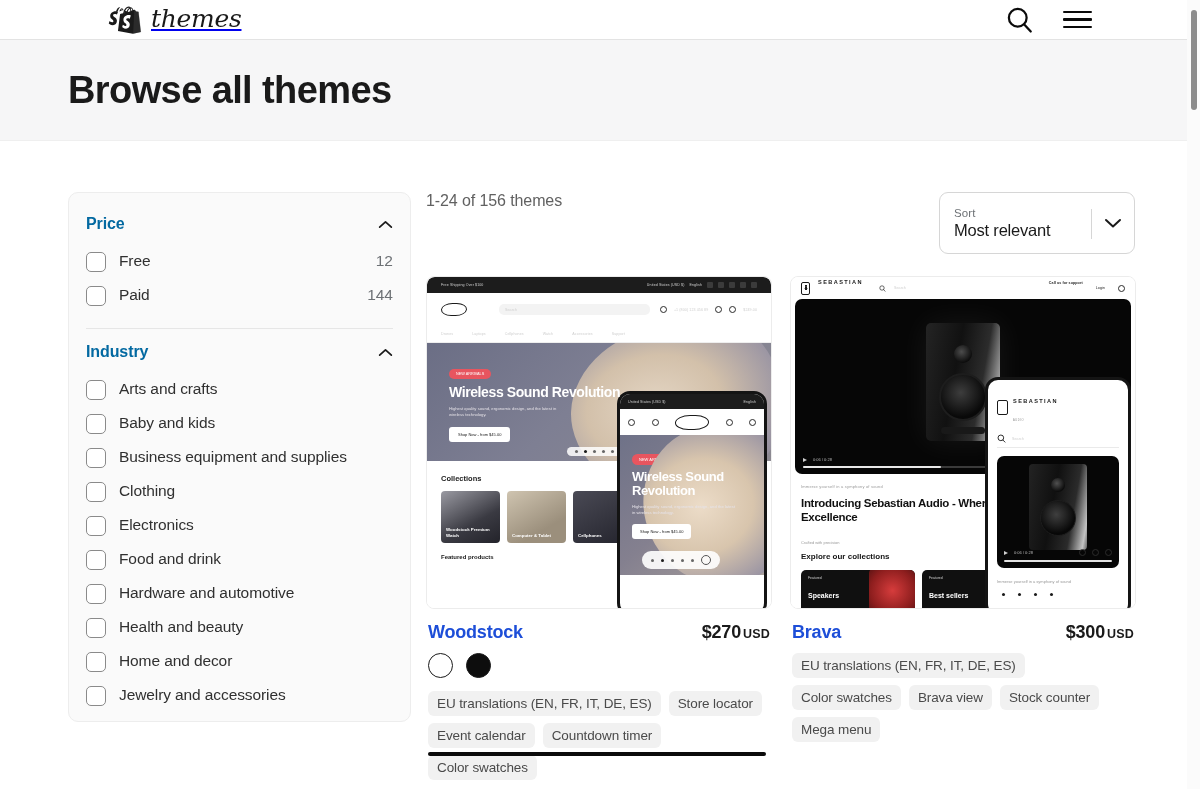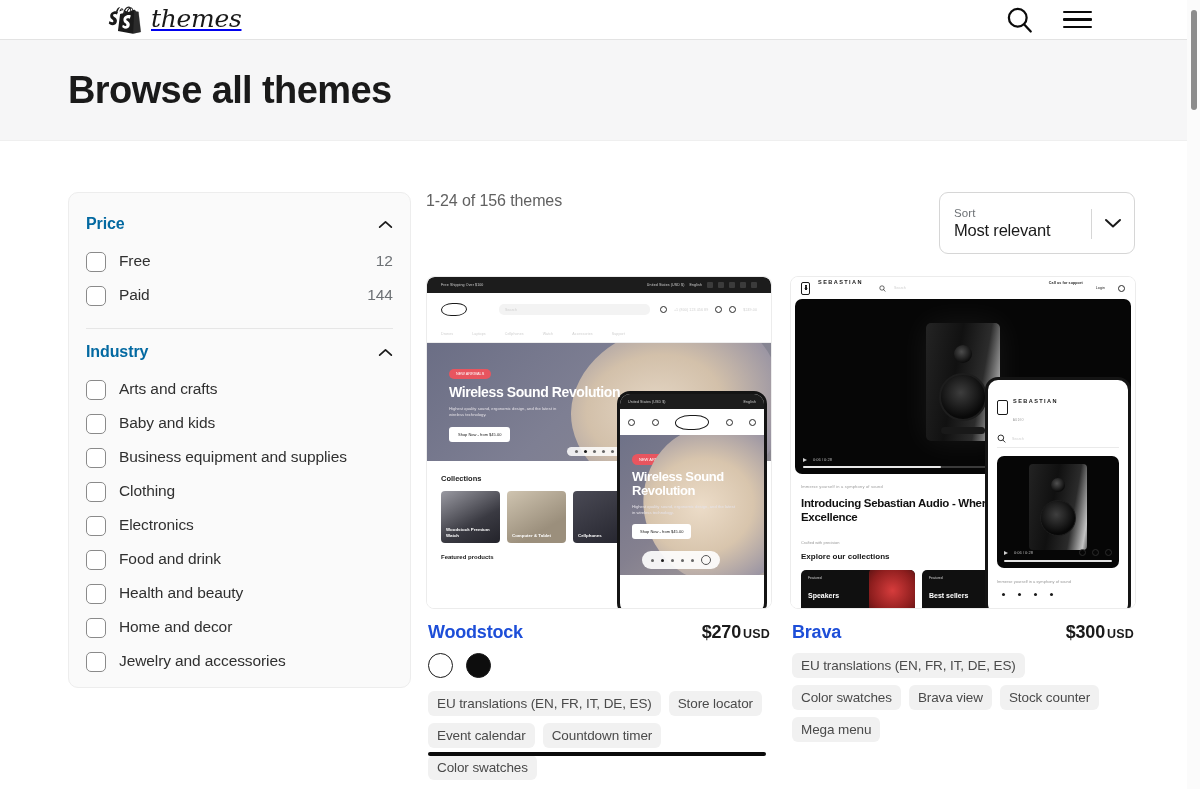--- a/index.html
+++ b/index.html
@@ -561,20 +561,24 @@
       <span class="cbox"></span>
       <span class="filter-label">Clothing</span>
     </label>
     <label class="filter-row">
       <span class="cbox"></span>
       <span class="filter-label">Electronics</span>
     </label>
     <label class="filter-row">
       <span class="cbox"></span>
       <span class="filter-label">Food and drink</span>
+    </label>
+    <label class="filter-row">
+      <span class="cbox"></span>
+      <span class="filter-label">Hardware and automotive</span>
     </label>
     <label class="filter-row">
       <span class="cbox"></span>
       <span class="filter-label">Health and beauty</span>
     </label>
     <label class="filter-row">
       <span class="cbox"></span>
       <span class="filter-label">Home and decor</span>
     </label>
     <label class="filter-row">

